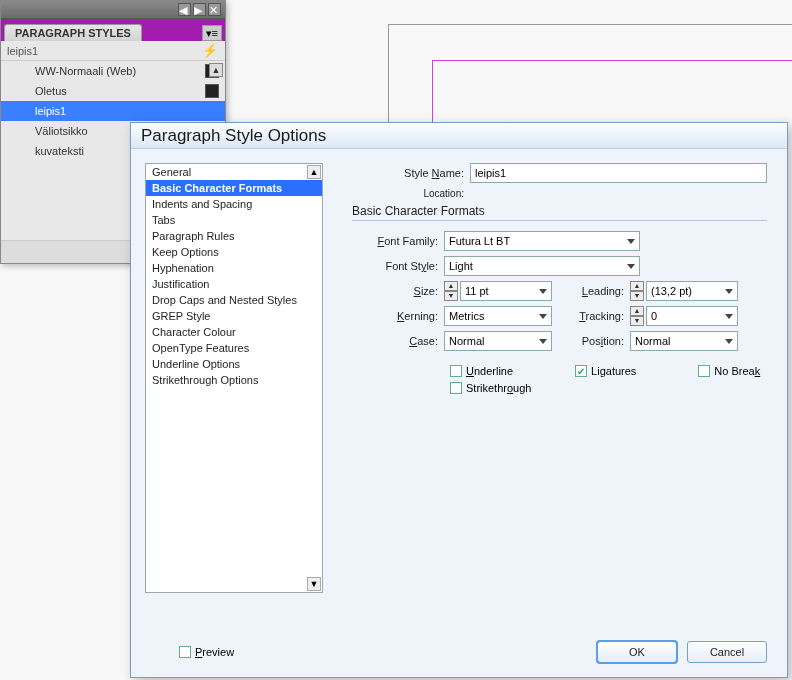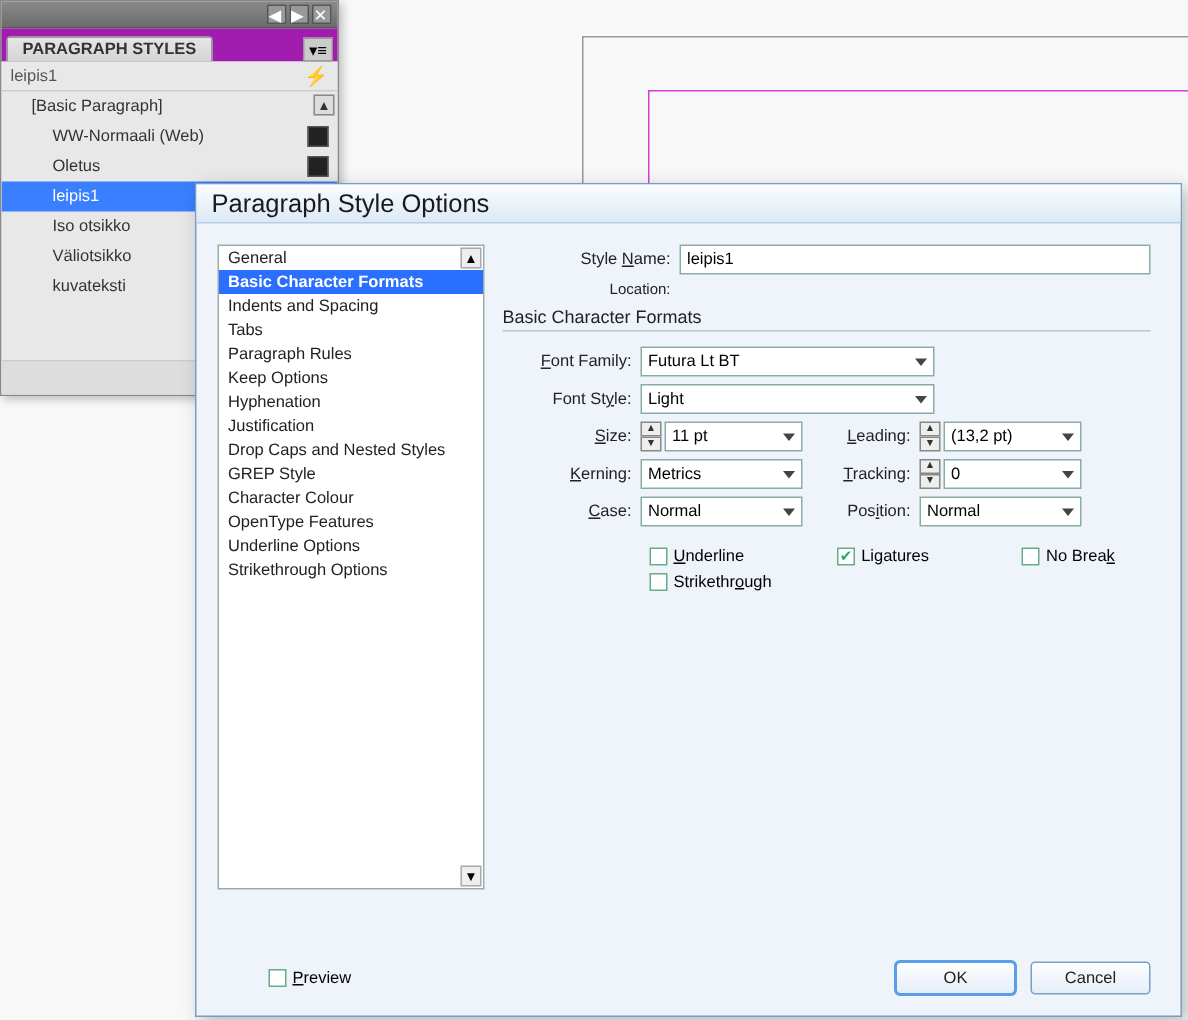--- a/index.html
+++ b/index.html
@@ -42,21 +42,21 @@
     position:absolute; left:130px; top:122px; width:658px; height:556px;
     background:#eef4fa; border:1px solid #7a9bc4;
     box-shadow: 4px 4px 12px rgba(0,0,0,0.25);
   }
   .dialog-title {
     height:26px; background:linear-gradient(#fafdff,#dce9f6);
     border-bottom:1px solid #b7cfe6; display:flex; align-items:center;
     padding:0 10px; color:#1a1a1a; font-size:17px;
   }
   .dialog-body { display:flex; padding:14px 14px 0 14px; height: calc(100% - 26px); flex-direction: column; }
-  .dialog-main { display:flex; flex:1; gap:12px; }
+  .dialog-main { display:flex; flex:1; gap:29px; }
   .cat-list {
     width:178px; height:430px; background:#fff; border:1px solid #9aa; overflow:hidden; position:relative;
   }
   .cat-item { padding:2px 6px; color:#222; height:16px; display:flex; align-items:center; }
   .cat-item.selected { background:#2a6fff; color:#fff; font-weight:bold; }
   .cat-scroll-up, .cat-scroll-down { position:absolute; right:1px; width:14px; height:14px; background:#eee; border:1px solid #aaa; display:flex; align-items:center; justify-content:center; font-size:9px; }
   .cat-scroll-up { top:1px; } .cat-scroll-down { bottom:1px; }
 
   .form { flex:1; padding-right:6px; }
   .row { display:flex; align-items:center; margin-bottom:5px; }
@@ -105,36 +105,30 @@
   <div class="panel-tabs">
     <div class="panel-tab">PARAGRAPH STYLES</div>
     <div class="panel-tab-right">▾≡</div>
   </div>
   <div class="panel-body">
     <div class="current-row">
       <span>leipis1</span>
       <span class="bolt">⚡</span>
     </div>
     <div class="styles-list">
-      <div class="style-row level0">
-        <span>[Basic Paragraph]</span>
-      </div>
       <div class="style-row">
         <span>WW-Normaali (Web)</span>
         <span class="disk"></span>
       </div>
       <div class="style-row">
         <span>Oletus</span>
         <span class="disk"></span>
       </div>
       <div class="style-row selected">
         <span>leipis1</span>
-      </div>
-      <div class="style-row">
-        <span>Iso otsikko</span>
       </div>
       <div class="style-row">
         <span>Väliotsikko</span>
       </div>
       <div class="style-row">
         <span>kuvateksti</span>
       </div>
       <div class="scroll-btn scroll-up">▲</div>
       <div class="scroll-btn scroll-down">▼</div>
     </div>

